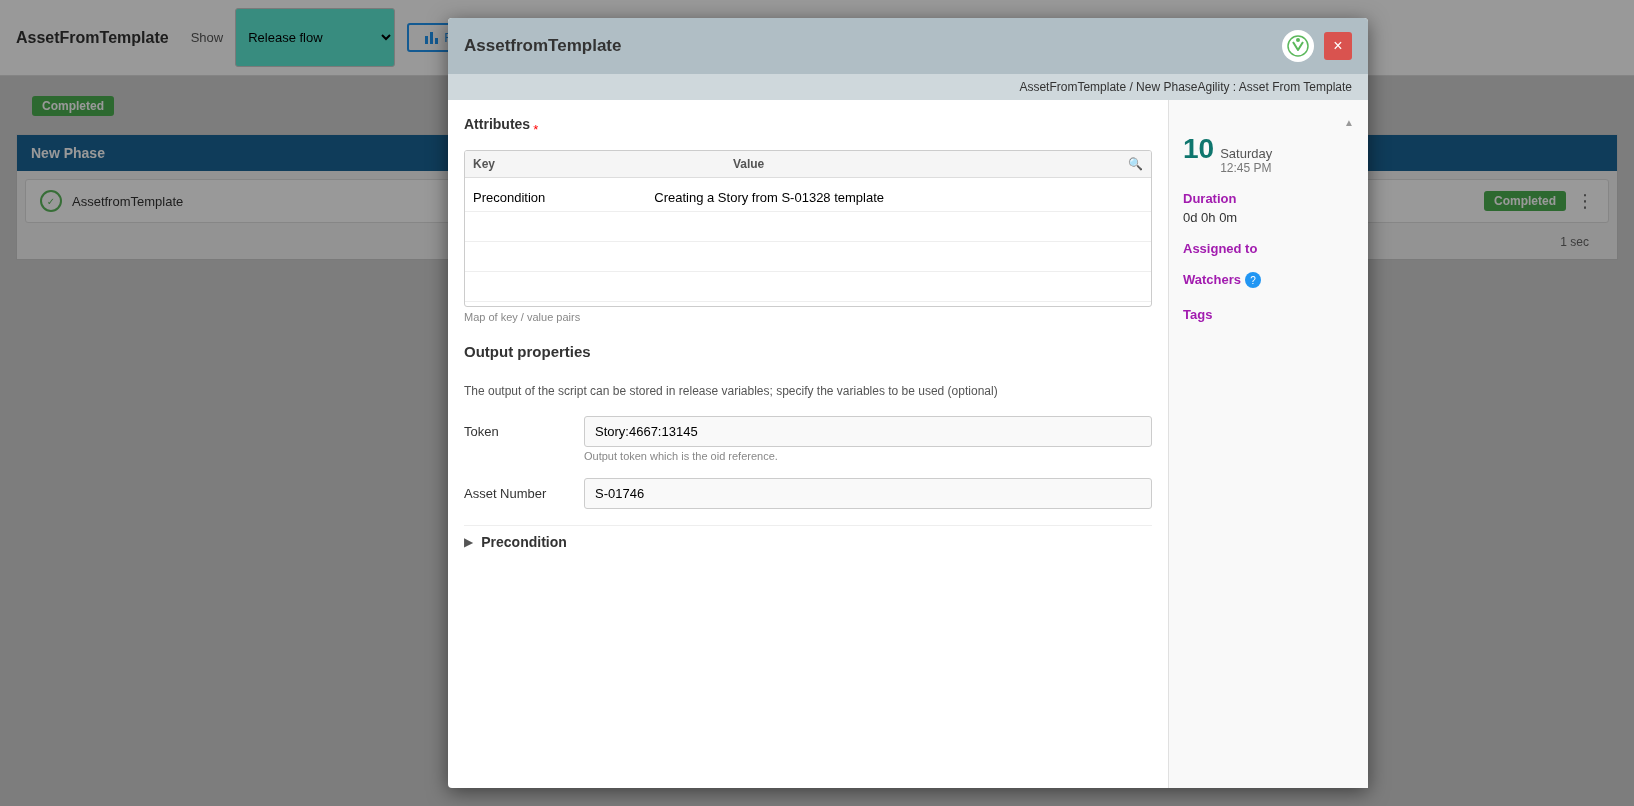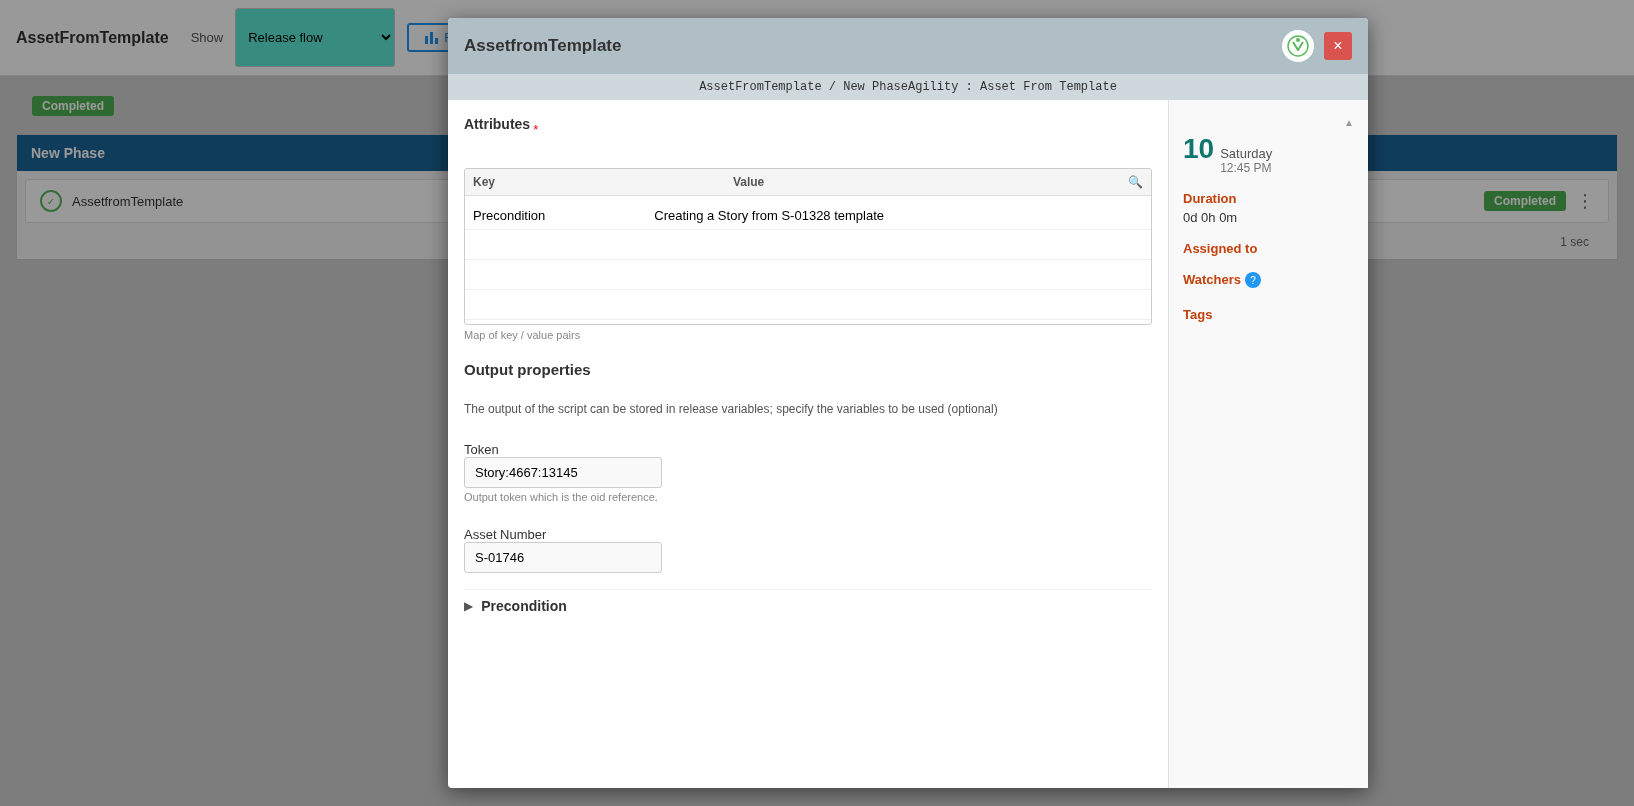--- a/index.html
+++ b/index.html
@@ -31,21 +31,21 @@
     .overlay { position: absolute; top: 0; left: 0; width: 100%; height: 100%; background: rgba(0,0,0,0.4); z-index: 10; }
 
     
     .modal { position: absolute; top: 18px; left: 448px; width: 920px; height: 770px; background: #fff; border-radius: 4px; box-shadow: 0 4px 20px rgba(0,0,0,0.5); z-index: 20; display: flex; flex-direction: column; }
     .modal-header { background: #b0bec5; padding: 12px 16px; display: flex; align-items: center; justify-content: space-between; border-radius: 4px 4px 0 0; flex-shrink: 0; }
     .modal-title { font-size: 17px; font-weight: bold; color: #333; }
     .modal-header-right { display: flex; align-items: center; gap: 10px; }
     .modal-logo { width: 32px; height: 32px; border-radius: 50%; background: #fff; display: flex; align-items: center; justify-content: center; overflow: hidden; }
     .modal-close { width: 28px; height: 28px; background: #d9534f; border: none; border-radius: 3px; color: #fff; font-size: 16px; cursor: pointer; display: flex; align-items: center; justify-content: center; }
 
-    .modal-subheader { background: #cfd8dc; padding: 6px 16px; display: flex; align-items: center; justify-content: center; flex-shrink: 0; font-family: Liberation Mono, monospace; }
+    .modal-subheader { background: #cfd8dc; padding: 6px 16px; display: flex; align-items: center; justify-content: flex-end; flex-shrink: 0; }
     .breadcrumb { font-size: 12px; color: #333; }
     .agility-link { font-size: 12px; color: #333; }
 
     .modal-body { display: flex; flex: 1; overflow: hidden; }
     .modal-main { flex: 1; overflow-y: auto; padding: 16px; }
     .modal-sidebar { width: 200px; background: #f9f9f9; border-left: 1px solid #e0e0e0; padding: 14px; overflow-y: auto; flex-shrink: 0; }
 
     
     .section-label { font-size: 14px; font-weight: bold; color: #333; margin-bottom: 10px; }
     .required-star { color: red; margin-left: 3px; }
@@ -55,37 +55,37 @@
     .attr-table tr:first-child td { padding-top: 8px; }
     .attr-container { border: 1px solid #ccc; border-radius: 3px; overflow: hidden; position: relative; }
     .search-icon-th { float: right; cursor: pointer; color: #555; }
     .attr-scroll { max-height: 180px; overflow-y: auto; }
     .map-hint { font-size: 11px; color: #888; margin-top: 4px; }
 
     
     .output-section { margin-top: 20px; }
     .output-title { font-size: 15px; font-weight: bold; color: #333; margin-bottom: 22px; }
     .output-desc { font-size: 12px; color: #555; margin-bottom: 16px; line-height: 1.5; }
-    .form-row { display: flex; align-items: flex-start; margin-bottom: 16px; flex-direction: column; }
+    .form-row { display: flex; align-items: flex-start; margin-bottom: 16px; }
     .form-label { width: 120px; font-size: 13px; color: #333; padding-top: 8px; flex-shrink: 0; }
     .form-field { flex: 1; }
     .form-input { width: 100%; border: 1px solid #ccc; border-radius: 3px; padding: 7px 10px; font-size: 13px; background: #f9f9f9; }
     .form-hint { font-size: 11px; color: #888; margin-top: 3px; }
 
     
     .precondition-row { display: flex; align-items: center; gap: 8px; cursor: pointer; padding: 8px 0; border-top: 1px solid #eee; margin-top: 8px; }
     .precondition-label { font-size: 14px; font-weight: bold; color: #333; }
     .chevron-icon { color: #555; font-size: 12px; }
 
     
     .sidebar-date { font-size: 28px; font-weight: bold; color: #0f766e; }
     .sidebar-day { font-size: 13px; color: #555; }
     .sidebar-time { font-size: 12px; color: #777; }
     .sidebar-section { margin-top: 16px; }
-    .sidebar-section-title { font-size: 13px; font-weight: bold; color: #c2410c; margin-bottom: 4px; }
+    .sidebar-section-title { font-size: 13px; font-weight: bold; color: #a21caf; margin-bottom: 4px; }
     .sidebar-value { font-size: 13px; color: #333; }
     .watchers-row { display: flex; align-items: flex-start; gap: 4px; }
     .info-icon { width: 16px; height: 16px; background: #2196F3; border-radius: 50%; color: #fff; font-size: 10px; display: flex; align-items: center; justify-content: center; cursor: pointer; }
 
     
     .modal-sidebar { position: relative; }
   </style>
 </head>
 <body>
 
@@ -152,21 +152,21 @@
   <div class="modal-subheader">
     <span class="breadcrumb">AssetFromTemplate / New Phase</span>
     <span class="agility-link">Agility : Asset From Template</span>
   </div>
 
   <div class="modal-body">
 
     <div class="modal-main">
 
       <div>
-        <div style="display:flex;align-items:center;margin-bottom:26px;">
+        <div style="display:flex;align-items:center;margin-bottom:8px;">
           <span class="section-label">Attributes</span>
           <span class="required-star">*</span>
         </div>
         <div class="attr-container">
           <table class="attr-table">
             <thead>
               <tr>
                 <th>
                   <span>Key</span>
                 </th>

